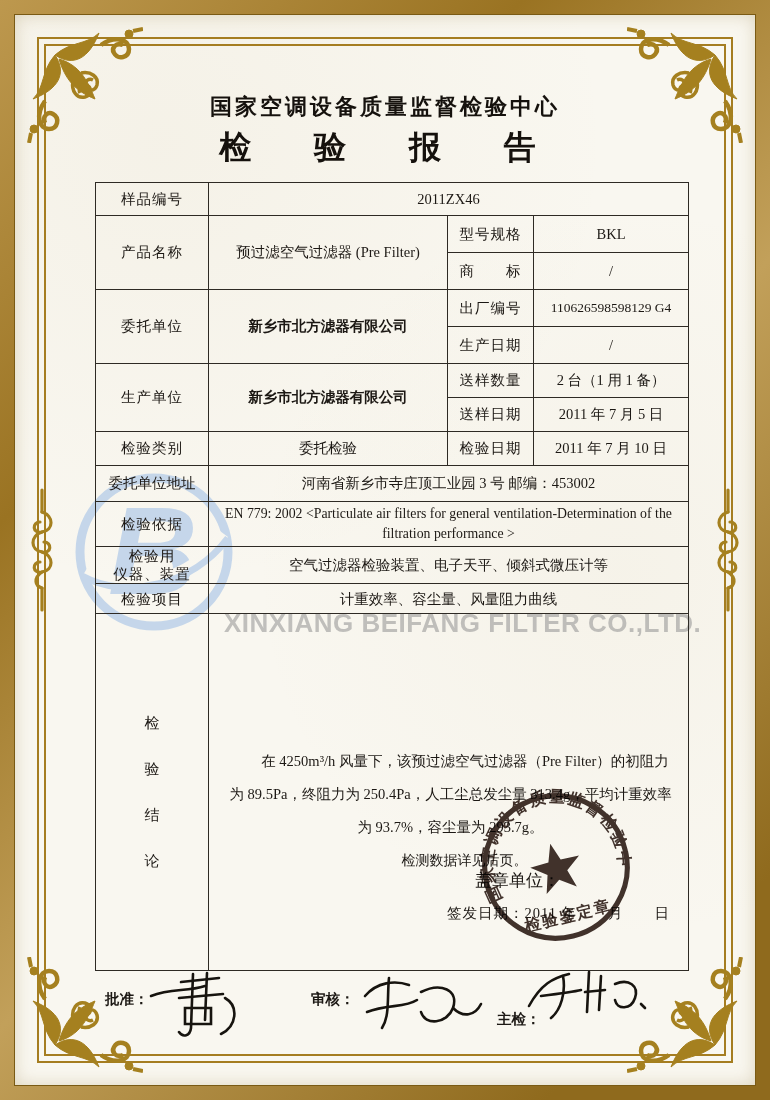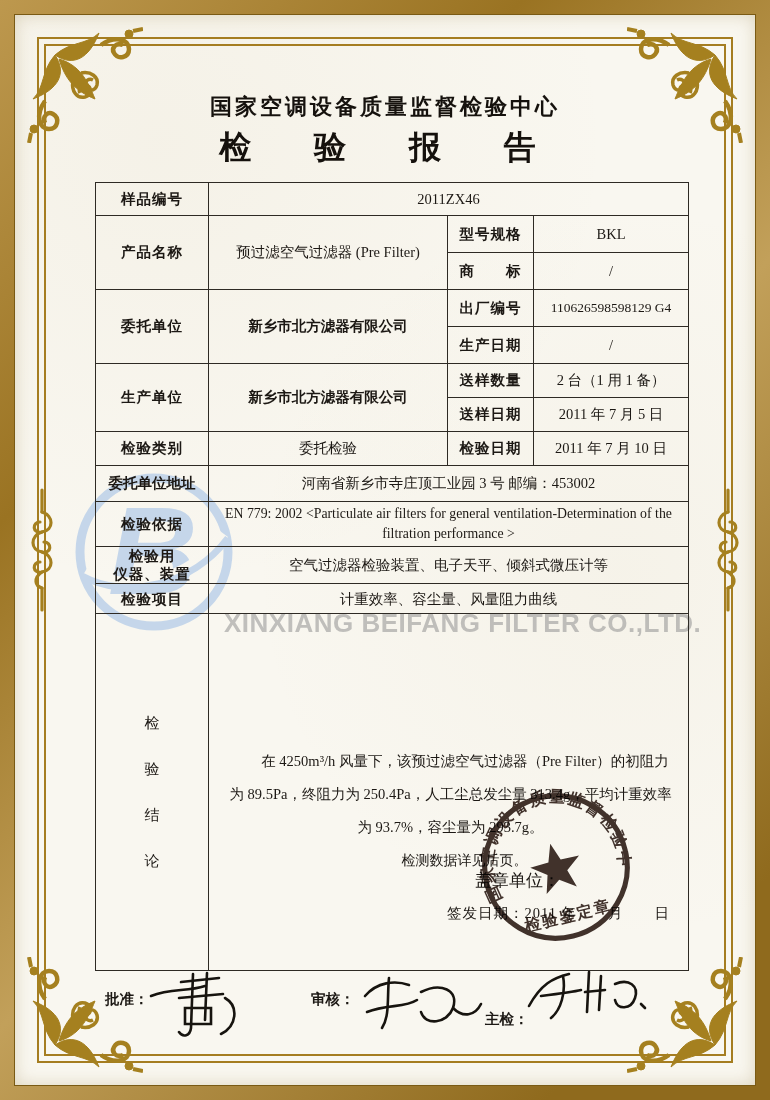--- a/index.html
+++ b/index.html
@@ -35,34 +35,34 @@
   .report-line{position:absolute;left:95px;right:82px;top:156px;height:24px;border-bottom:2px solid #2d2822;
     font-size:14.5px;z-index:2;}
   .report-line .left{position:absolute;left:2px;bottom:3px;}
   .report-line .right{position:absolute;right:2px;bottom:3px;}
   
   table.report{position:absolute;left:95px;top:182px;width:593px;border-collapse:collapse;table-layout:fixed;
     font-size:14.5px;z-index:2;}
   table.report td{border:1.8px solid #2e2a24;padding:0 4px;text-align:center;vertical-align:middle;
     line-height:1.25;overflow:hidden;}
   td.val-left{text-align:left;padding-left:14px;}
-  td.lbl{letter-spacing:1px;font-weight:bold;}
+  td.lbl{letter-spacing:1px;}
   td.concl-lbl{vertical-align:middle;}
   .vert{display:flex;flex-direction:column;align-items:center;gap:27px;font-size:15px;}
   td.concl-cell{position:relative;vertical-align:top;text-align:left;padding:0;}
   .concl-p1{margin:0;padding:38px 12px 0 16px;text-indent:2em;line-height:33px;font-size:14.5px;}
   .concl-p2{margin:0;padding:0 12px 0 16px;text-indent:2em;line-height:33px;font-size:14px;}
   .seal-unit{position:absolute;left:266px;top:256px;font-size:17px;z-index:2;}
   .issue-date{position:absolute;left:238px;top:290px;font-size:14.5px;letter-spacing:1px;z-index:2;}
   .stamp{position:absolute;left:258px;top:164px;width:178px;height:178px;transform:rotate(-14deg);
     mix-blend-mode:multiply;opacity:.92;z-index:5;}
   
   .footer{position:absolute;left:95px;right:82px;top:976px;height:72px;z-index:2;font-size:14.5px;}
   .sig-label{position:absolute;top:14px;font-weight:bold;}
-  .lab-approve{left:10px;} .lab-review{left:216px;} .lab-inspector{left:390px;margin-top:20px;}
+  .lab-approve{left:10px;} .lab-review{left:216px;} .lab-inspector{left:402px;margin-top:20px;}
   .sig{position:absolute;}
   .sig1{left:52px;top:-8px;} .sig2{left:262px;top:-6px;} .sig3{left:428px;top:-12px;}
 </style>
 </head>
 <body>
 
 <div class="page">
   <div class="paper"></div>
 
   <svg class="wm wm-logo" viewBox="0 0 172 172">

